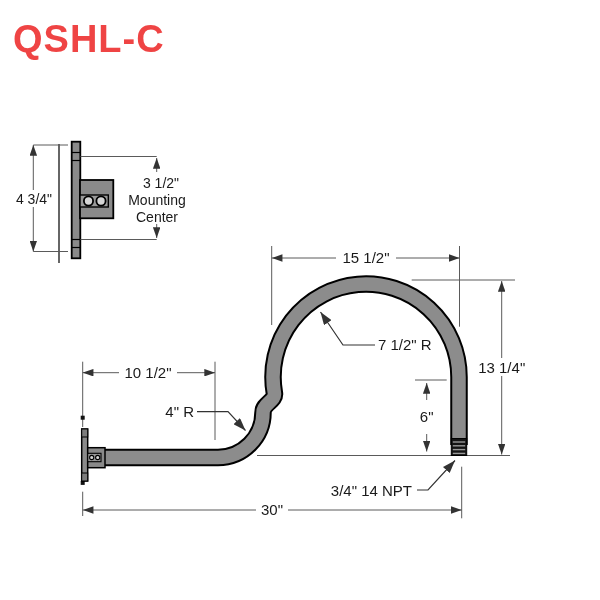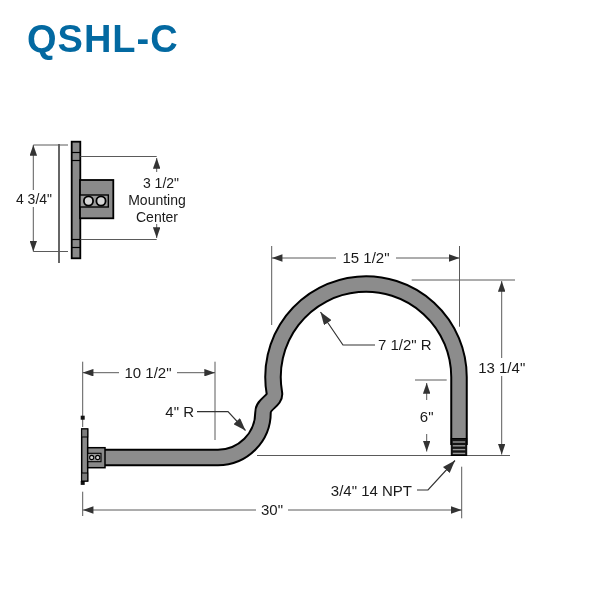--- a/index.html
+++ b/index.html
@@ -1,19 +1,19 @@
 <!DOCTYPE html>
 <html><head>
 <meta charset="utf-8">
 <style>
   html,body{margin:0;padding:0;background:#fff;}
   .stage{position:relative;width:600px;height:600px;background:#fff;overflow:hidden;
          font-family:"Liberation Sans", sans-serif;}
-  .title{position:absolute;left:27px;top:18px;font-size:38px;font-weight:700;
-         letter-spacing:1px;color:#0369a1;}
+  .title{position:absolute;left:13px;top:18px;font-size:38px;font-weight:700;
+         letter-spacing:1px;color:#ef4444;}
   svg text{font-family:"Liberation Sans", sans-serif;fill:#1a1a1a;}
   .dim-txt{font-size:15px;}
   .det-txt{font-size:14px;}
 </style>
 </head>
 <body>
 
 <div class="stage">
   <div class="title">QSHL-C</div>
 

